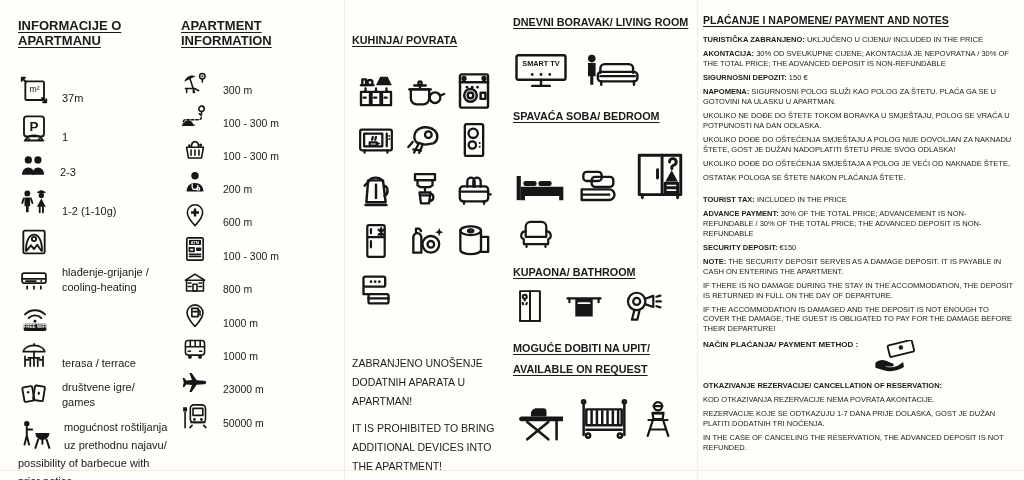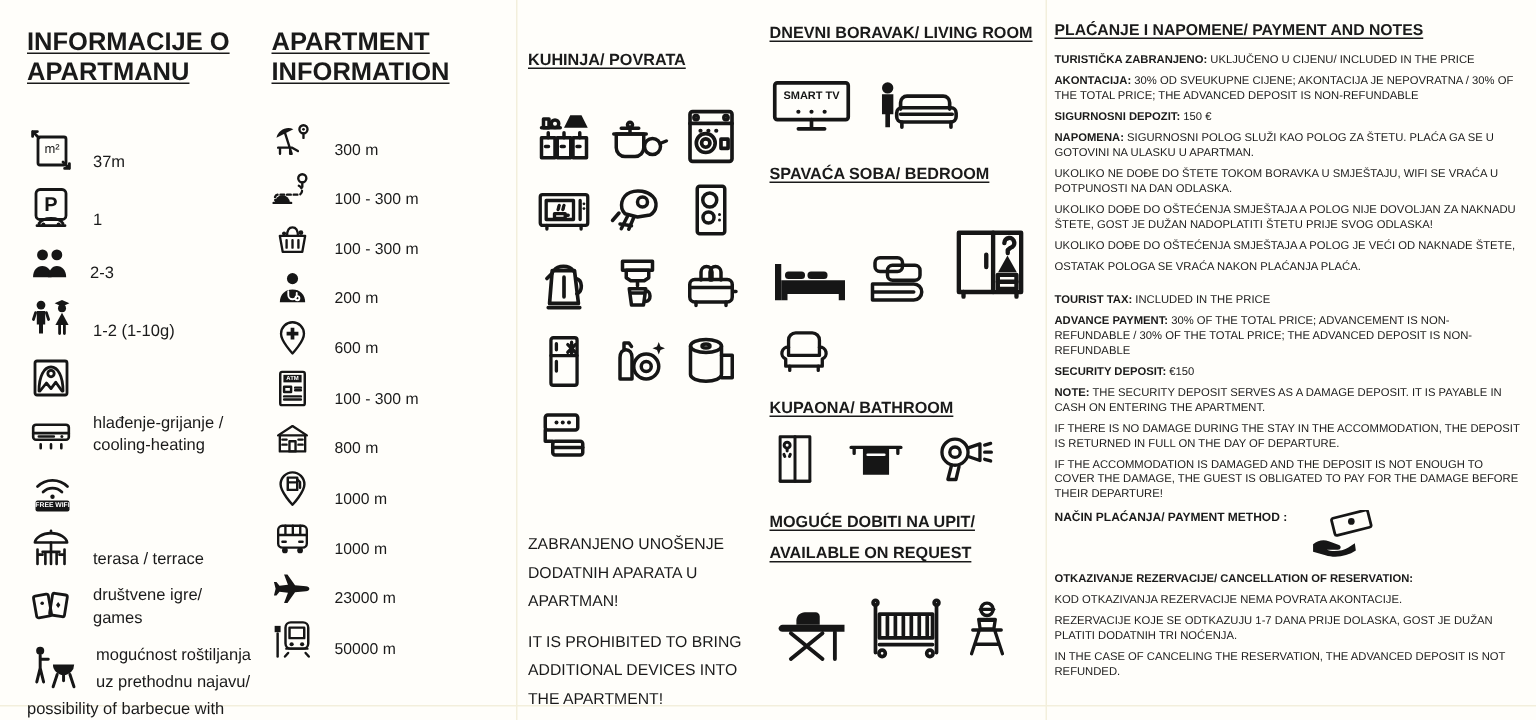--- a/index.html
+++ b/index.html
@@ -7,21 +7,21 @@
          font-family:"Liberation Sans",sans-serif;color:#1a1a1a;overflow:hidden;}
   .vline{position:absolute;top:0;bottom:0;width:1px;background:#f3efdc;}
   .hline{position:absolute;left:0;right:0;height:1px;background:#f3efdc;}
   .col{position:absolute;top:0;box-sizing:border-box;}
   #col1{left:18px;width:152px;padding-top:18px;}
   #col2{left:181px;width:162px;padding-top:18px;}
   #col3{left:352px;width:148px;padding-top:34px;}
   #col4{left:513px;width:178px;padding-top:16px;}
   #col5{left:703px;width:312px;padding-top:14px;}
   .h{font-weight:bold;text-decoration:underline;text-underline-offset:2px;margin:0;}
-  .h12{font-size:17px;}
+  .h12{font-size:13px;}
   .h11{font-size:10.8px;}
   .row{display:flex;align-items:flex-end;}
   .lb{font-size:11px;line-height:15px;margin-left:12px;}
   .lb2{font-size:10.5px;line-height:14px;margin-left:14px;}
   .flow{display:block;}
   .flow svg{float:left;margin-right:10px;}
   .flow .lb{margin-left:0;display:inline;}
   svg.ic{display:block;flex:0 0 auto;}
   svg.ic .s{fill:none;stroke:#161616;stroke-width:1.4;stroke-linecap:round;stroke-linejoin:round;}
   svg.ic .f{fill:#161616;stroke:none;}
@@ -573,24 +573,24 @@
     </div>
   </section>
 
   <section id="col5" class="col">
     <h2 class="h" style="font-size:10.5px;margin-bottom:9px">PLAĆANJE I NAPOMENE/ PAYMENT AND NOTES</h2>
 
     <p class="p"><span class="lead">TURISTIČKA ZABRANJENO:</span><span> UKLJUČENO U CIJENU/ INCLUDED IN THE PRICE</span></p>
     <p class="p"><span class="lead">AKONTACIJA:</span><span> 30% OD SVEUKUPNE CIJENE; AKONTACIJA JE NEPOVRATNA / 30% OF THE TOTAL PRICE; THE ADVANCED DEPOSIT IS NON-REFUNDABLE</span></p>
     <p class="p"><span class="lead">SIGURNOSNI DEPOZIT:</span><span> 150 €</span></p>
     <p class="p"><span class="lead">NAPOMENA:</span><span> SIGURNOSNI POLOG SLUŽI KAO POLOG ZA ŠTETU. PLAĆA GA SE U GOTOVINI NA ULASKU U APARTMAN.</span></p>
-    <p class="p"><span class="lead"></span><span>UKOLIKO NE DOĐE DO ŠTETE TOKOM BORAVKA U SMJEŠTAJU, WIFI SE VRAĆA U POTPUNOSTI NA DAN ODLASKA.</span></p>
-    <p class="p"><span class="lead"></span><span>UKOLIKO DOĐE DO OŠTEĆENJA SMJEŠTAJA A POLOG NIJE DOVOLJAN ZA NAKNADU ŠTETE, GOST JE DUŽAN NADOPLATITI ŠTETU PRIJE SVOG ODLASKA!</span></p>
+    <p class="p"><span class="lead"></span><span>UKOLIKO NE DOĐE DO ŠTETE TOKOM BORAVKA U SMJEŠTAJU, POLOG SE VRAĆA U POTPUNOSTI NA DAN ODLASKA.</span></p>
+    <p class="p"><span class="lead"></span><span>UKOLIKO DOĐE DO OŠTEĆENJA SMJEŠTAJU A POLOG NIJE DOVOLJAN ZA NAKNADU ŠTETE, GOST JE DUŽAN NADOPLATITI ŠTETU PRIJE SVOG ODLASKA!</span></p>
     <p class="p"><span class="lead"></span><span>UKOLIKO DOĐE DO OŠTEĆENJA SMJEŠTAJA A POLOG JE VEĆI OD NAKNADE ŠTETE,</span></p>
-    <p class="p"><span class="lead"></span><span>OSTATAK POLOGA SE VRAĆA NAKON PLAĆANJA PLAĆA.</span></p>
+    <p class="p"><span class="lead"></span><span>OSTATAK POLOGA SE ŠTETE NAKON PLAĆANJA ŠTETE.</span></p>
     <p class="p gap"><span class="lead">TOURIST TAX:</span><span> INCLUDED IN THE PRICE</span></p>
     <p class="p"><span class="lead">ADVANCE PAYMENT:</span><span> 30% OF THE TOTAL PRICE; ADVANCEMENT IS NON-REFUNDABLE / 30% OF THE TOTAL PRICE; THE ADVANCED DEPOSIT IS NON-REFUNDABLE</span></p>
     <p class="p"><span class="lead">SECURITY DEPOSIT:</span><span> €150</span></p>
     <p class="p"><span class="lead">NOTE:</span><span> THE SECURITY DEPOSIT SERVES AS A DAMAGE DEPOSIT. IT IS PAYABLE IN CASH ON ENTERING THE APARTMENT.</span></p>
     <p class="p"><span class="lead"></span><span>IF THERE IS NO DAMAGE DURING THE STAY IN THE ACCOMMODATION, THE DEPOSIT IS RETURNED IN FULL ON THE DAY OF DEPARTURE.</span></p>
     <p class="p"><span class="lead"></span><span>IF THE ACCOMMODATION IS DAMAGED AND THE DEPOSIT IS NOT ENOUGH TO COVER THE DAMAGE, THE GUEST IS OBLIGATED TO PAY FOR THE DAMAGE BEFORE THEIR DEPARTURE!</span></p>
 
     <div class="payrow">
       <span class="lead pm">NAČIN PLAĆANJA/ PAYMENT METHOD :</span>
       <svg class="ic" width="46" height="34" viewBox="0 0 34 26">

